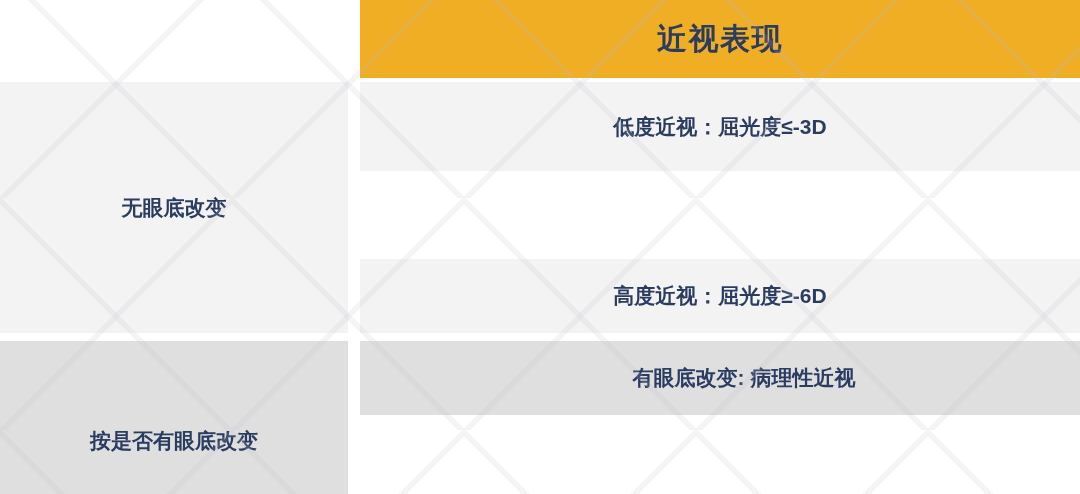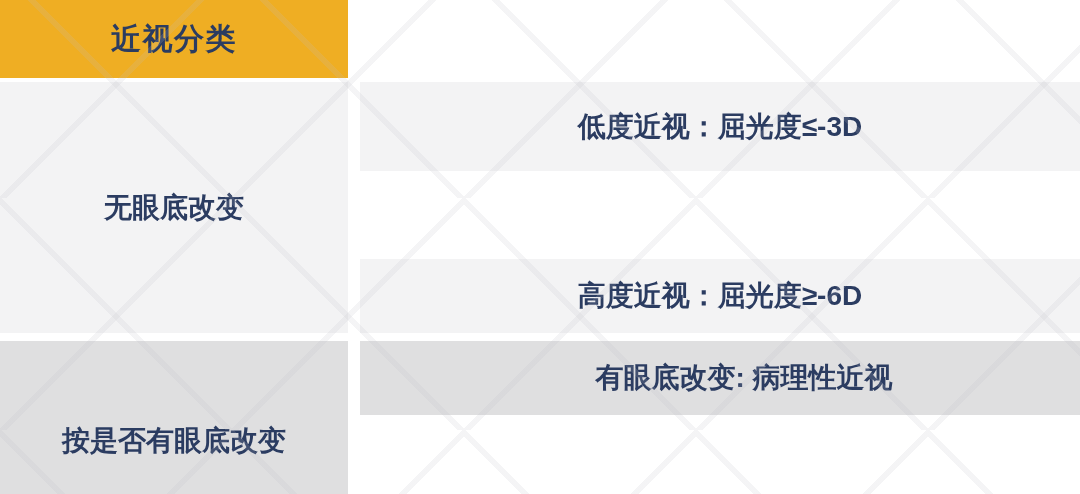--- a/index.html
+++ b/index.html
@@ -65,21 +65,21 @@
   
   .cell {
     position: absolute;
     display: flex;
     align-items: center;
     justify-content: center;
     z-index: 2;
     box-sizing: border-box;
   }
   .cell-text {
-    font-size: 28px;
+    font-size: 21px;
     font-weight: bold;
     color: #2b3c61;
     line-height: 1.2;
     white-space: nowrap;
   }
 
   
   .tone-light { background: #f3f3f4; }
   
   .tone-dark  { background: #dfdfe0; }
@@ -100,22 +100,22 @@
   
   .row-b1 { left: 360px; top: 341px; width: 720px; height: 74px; padding-left: 48px; }
   .row-b2 { left: 360px; top: 419px; width: 720px; height: 75px; }
 </style>
 </head>
 <body>
 
 <div class="table-root">
 
   <div class="header-row">
-    <div class="hdr-cell hdr-left">
-      <span class="hdr-text">近视分类</span>
+    <div class="hdr-cell hdr-right">
+      <span class="hdr-text">近视表现</span>
     </div>
   </div>
 
   <div class="cell cat-a tone-light">
     <span class="cell-text">无眼底改变</span>
   </div>
 
   <div class="cell row-a1 tone-light">
     <span class="cell-text">低度近视：屈光度≤-3D</span>
   </div>

